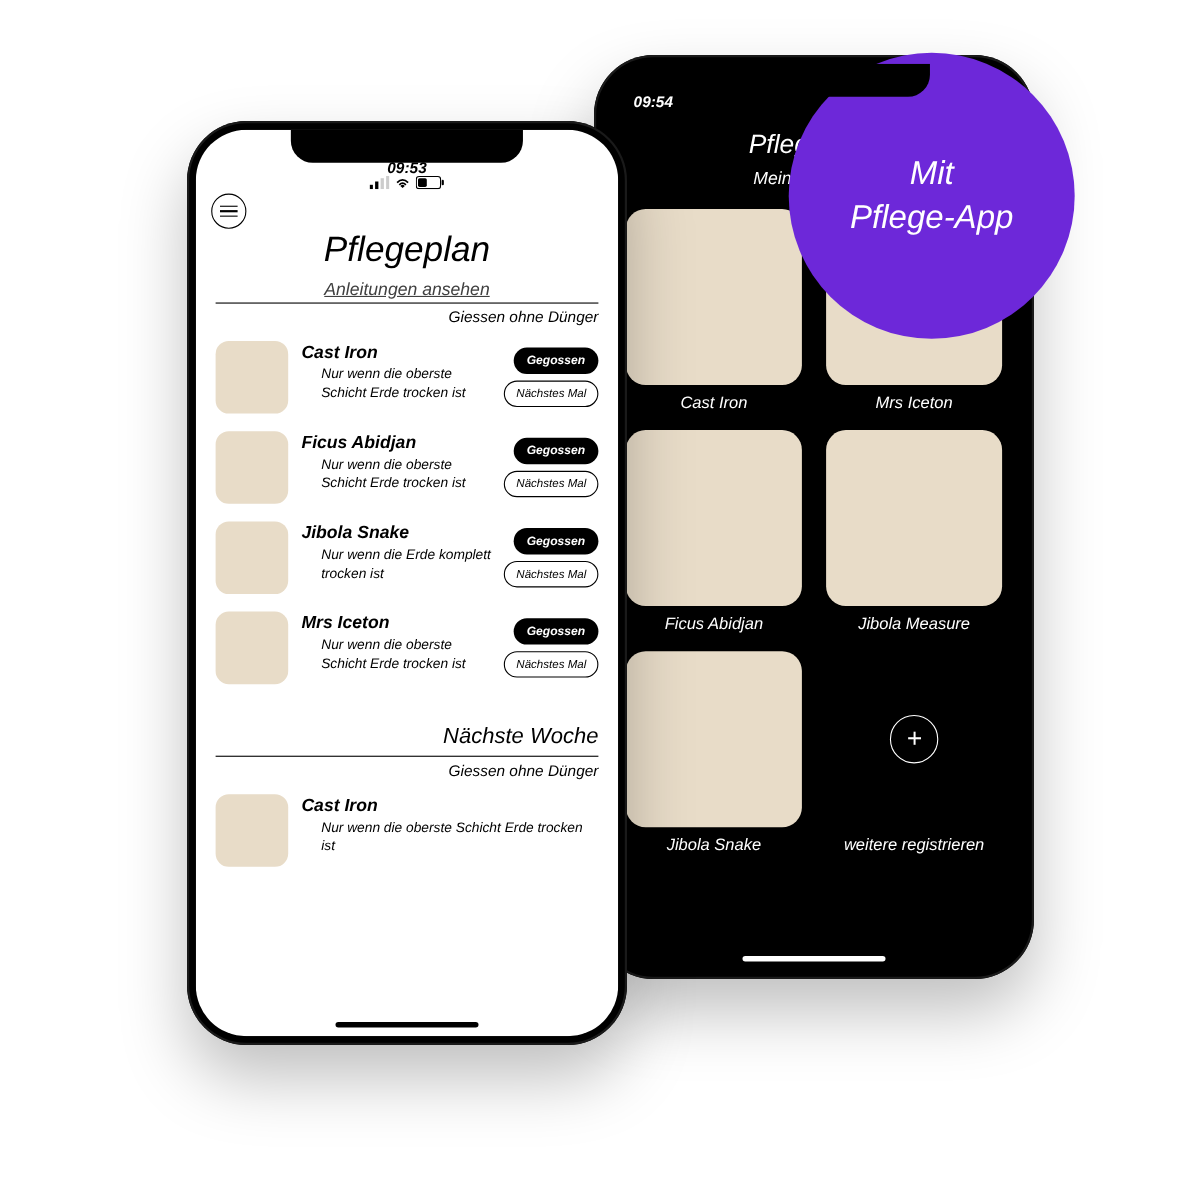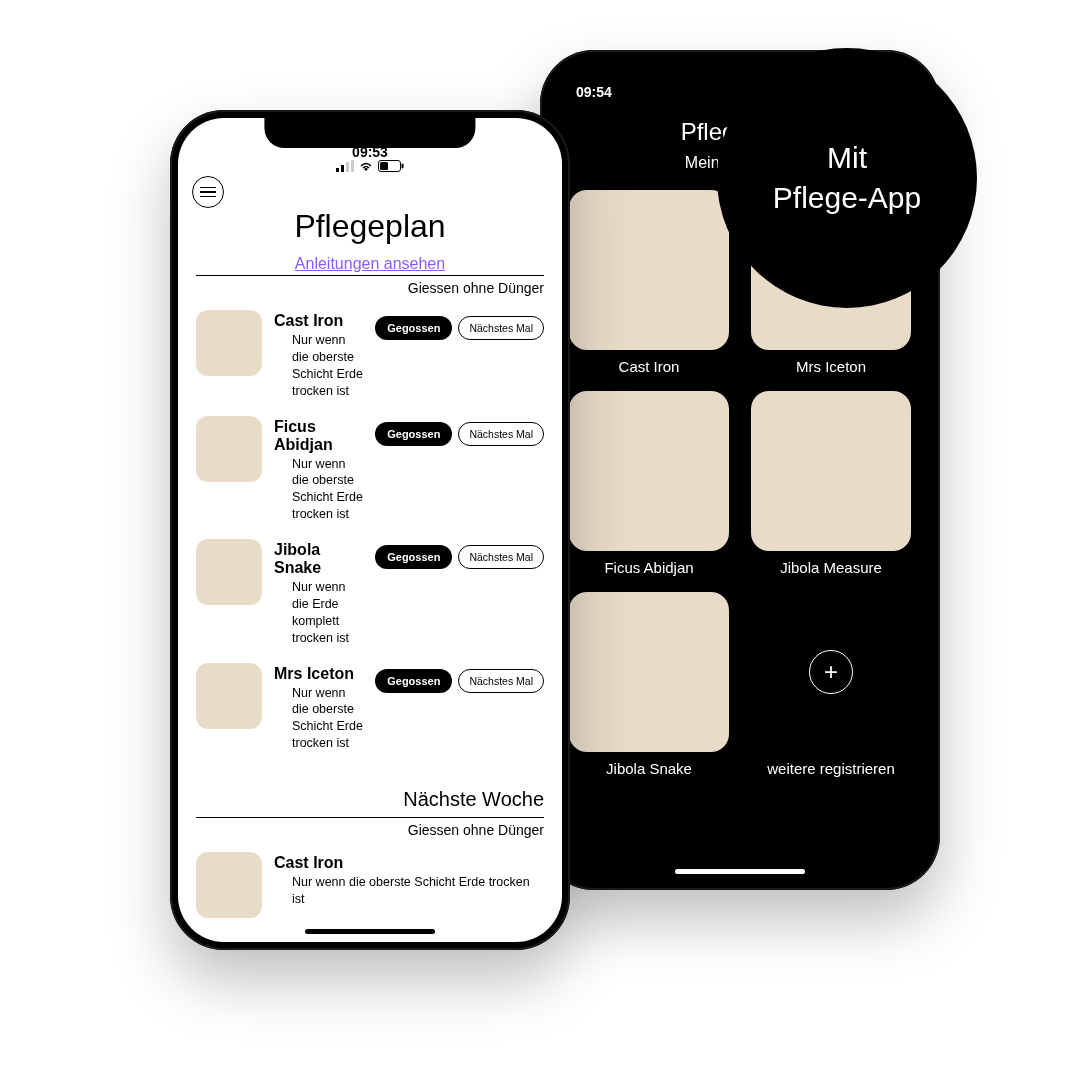--- a/index.html
+++ b/index.html
@@ -4,21 +4,21 @@
 <style>
   * { box-sizing: border-box; margin: 0; padding: 0; }
   body {
     width: 1080px;
     height: 1080px;
     background: #fff;
     font-family: -apple-system, BlinkMacSystemFont, "Segoe UI", Arial, sans-serif;
     position: relative;
     overflow: hidden;
   }
-  .stage { position: relative; width: 1047px; height: 1080px; }
+  .stage { position: relative; width: 1047px; height: 1080px; font-style: italic; }
 
   
   .phone {
     position: absolute;
     border-radius: 54px;
     background: #000;
     box-shadow: 0 30px 60px rgba(0,0,0,0.25), 0 0 0 2px #1a1a1a inset;
   }
   .phone .bezel {
     position: absolute; inset: 8px;
@@ -61,48 +61,48 @@
 
   .menu-btn {
     position:absolute; left:14px; top:58px;
     width:32px; height:32px; border:1.5px solid #000; border-radius:50%;
     display:flex; align-items:center; justify-content:center; background:#fff;
   }
   .menu-btn .bars { width:16px; display:flex; flex-direction:column; gap:3px; }
   .menu-btn .bars span { height:1.5px; background:#000; display:block; }
 
   .title1 { font-size: 32px; text-align:center; font-weight:400; margin-top:26px; }
-  .link1 { display:block; text-align:center; margin-top:10px; font-size:16px; text-decoration:underline; color:#8b5cf6; }
+  .link1 { display:block; text-align:center; margin-top:10px; font-size:16px; text-decoration:underline; color:#404040; }
 
   .section-head { display:flex; align-items:center; justify-content:space-between; padding: 20px 18px 4px 18px; }
   .pill-solid { background:#000; color:#fff; border-radius:999px; padding:6px 12px; font-size:11px; font-weight:600; }
   .pill-outline { background:#fff; color:#000; border:1.5px solid #000; border-radius:999px; padding:5px 10px; font-size:10.5px; font-weight:500; }
   .sect-title { font-size:20px; font-weight:500; }
   .rule { height:1px; background:#000; margin:2px 18px 2px 18px; }
   .sub-note { text-align:right; padding: 2px 18px 6px 18px; font-size:14px; font-weight:400;margin-left:44px; }
 
   .row { display:flex; align-items:flex-start; gap:12px; padding:8px 18px; }
   .row .thumb { width:66px; height:66px; border-radius:12px; flex-shrink:0; background:#e8dcc8; overflow:hidden; position:relative; }
   .row .info { flex:1; padding-top:2px; }
   .row .name { font-size:16px; font-weight:600; }
   .row .desc { font-size:12.5px; font-weight:300; line-height:1.35; margin-top:2px;margin-left:18px; }
-  .row .actions { display:flex; flex-direction:row; gap:6px; align-items:flex-end; padding-top:6px; }
+  .row .actions { display:flex; flex-direction:column; gap:6px; align-items:flex-end; padding-top:6px; }
 
   
   .plant-a { background: linear-gradient(135deg,#2f5b2f 0%,#6aa04a 40%,#e8dcc8 41%,#e8dcc8 50%,#3f6e3a 51%,#8fbd6a 100%); }
   .plant-b { background: radial-gradient(circle at 40% 40%, #6a2f2f 0%, #6a2f2f 18%, #4b6b3a 19%, #4b6b3a 40%, #e8dcc8 41%); }
   .plant-c { background: repeating-linear-gradient(115deg,#2e5a35 0 8px,#6aa04a 8px 14px,#1f3d24 14px 20px); }
   .plant-d { background: radial-gradient(circle at 55% 45%, #b5482e 0 14%, #d6a23a 15% 22%, #4f7a3a 23% 60%, #e8dcc8 61%); }
   .plant-e { background: radial-gradient(ellipse at 50% 50%, #3a5a44 0 45%, #e8dcc8 46%); }
 
   
   .badge {
     position:absolute; right: 70px; top: 48px;
     width: 260px; height: 260px; border-radius:50%;
-    background: #000000; color:#fff;
+    background: #6d28d9; color:#fff;
     display:flex; align-items:center; justify-content:center;
     text-align:center; z-index: 40;
     font-size: 30px; font-weight:300; line-height:1.35;
   }
 </style>
 </head>
 <body>
 
 <div class="stage">
 

